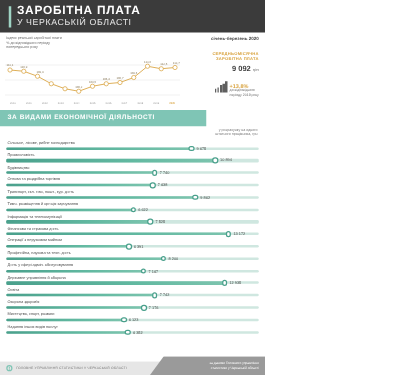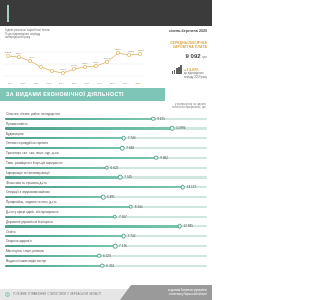--- a/index.html
+++ b/index.html
@@ -117,20 +117,24 @@
   }
   .footer-right span {
     font-size:2.6px; color:#ffffff; text-align:right; line-height:3.4px;
   }
 </style>
 </head>
 <body>
 
 <div class="header">
   <div class="header-bar"></div>
+  <div class="header-txt">
+    <div class="title-main">ЗАРОБІТНА ПЛАТА</div>
+    <div class="title-sub">У ЧЕРКАСЬКІЙ ОБЛАСТІ</div>
+  </div>
 </div>
 
 <div class="chartblock">
 
   <div class="chart-caption" style="white-space:pre-line;">Індекс реальної заробітної плати
 % до відповідного періоду
 попереднього року</div>
   <div class="period">січень-березень 2020</div>
   <div class="avg-label" style="white-space:pre-line;">СЕРЕДНЬОМІСЯЧНА
 ЗАРОБІТНА ПЛАТА</div>

